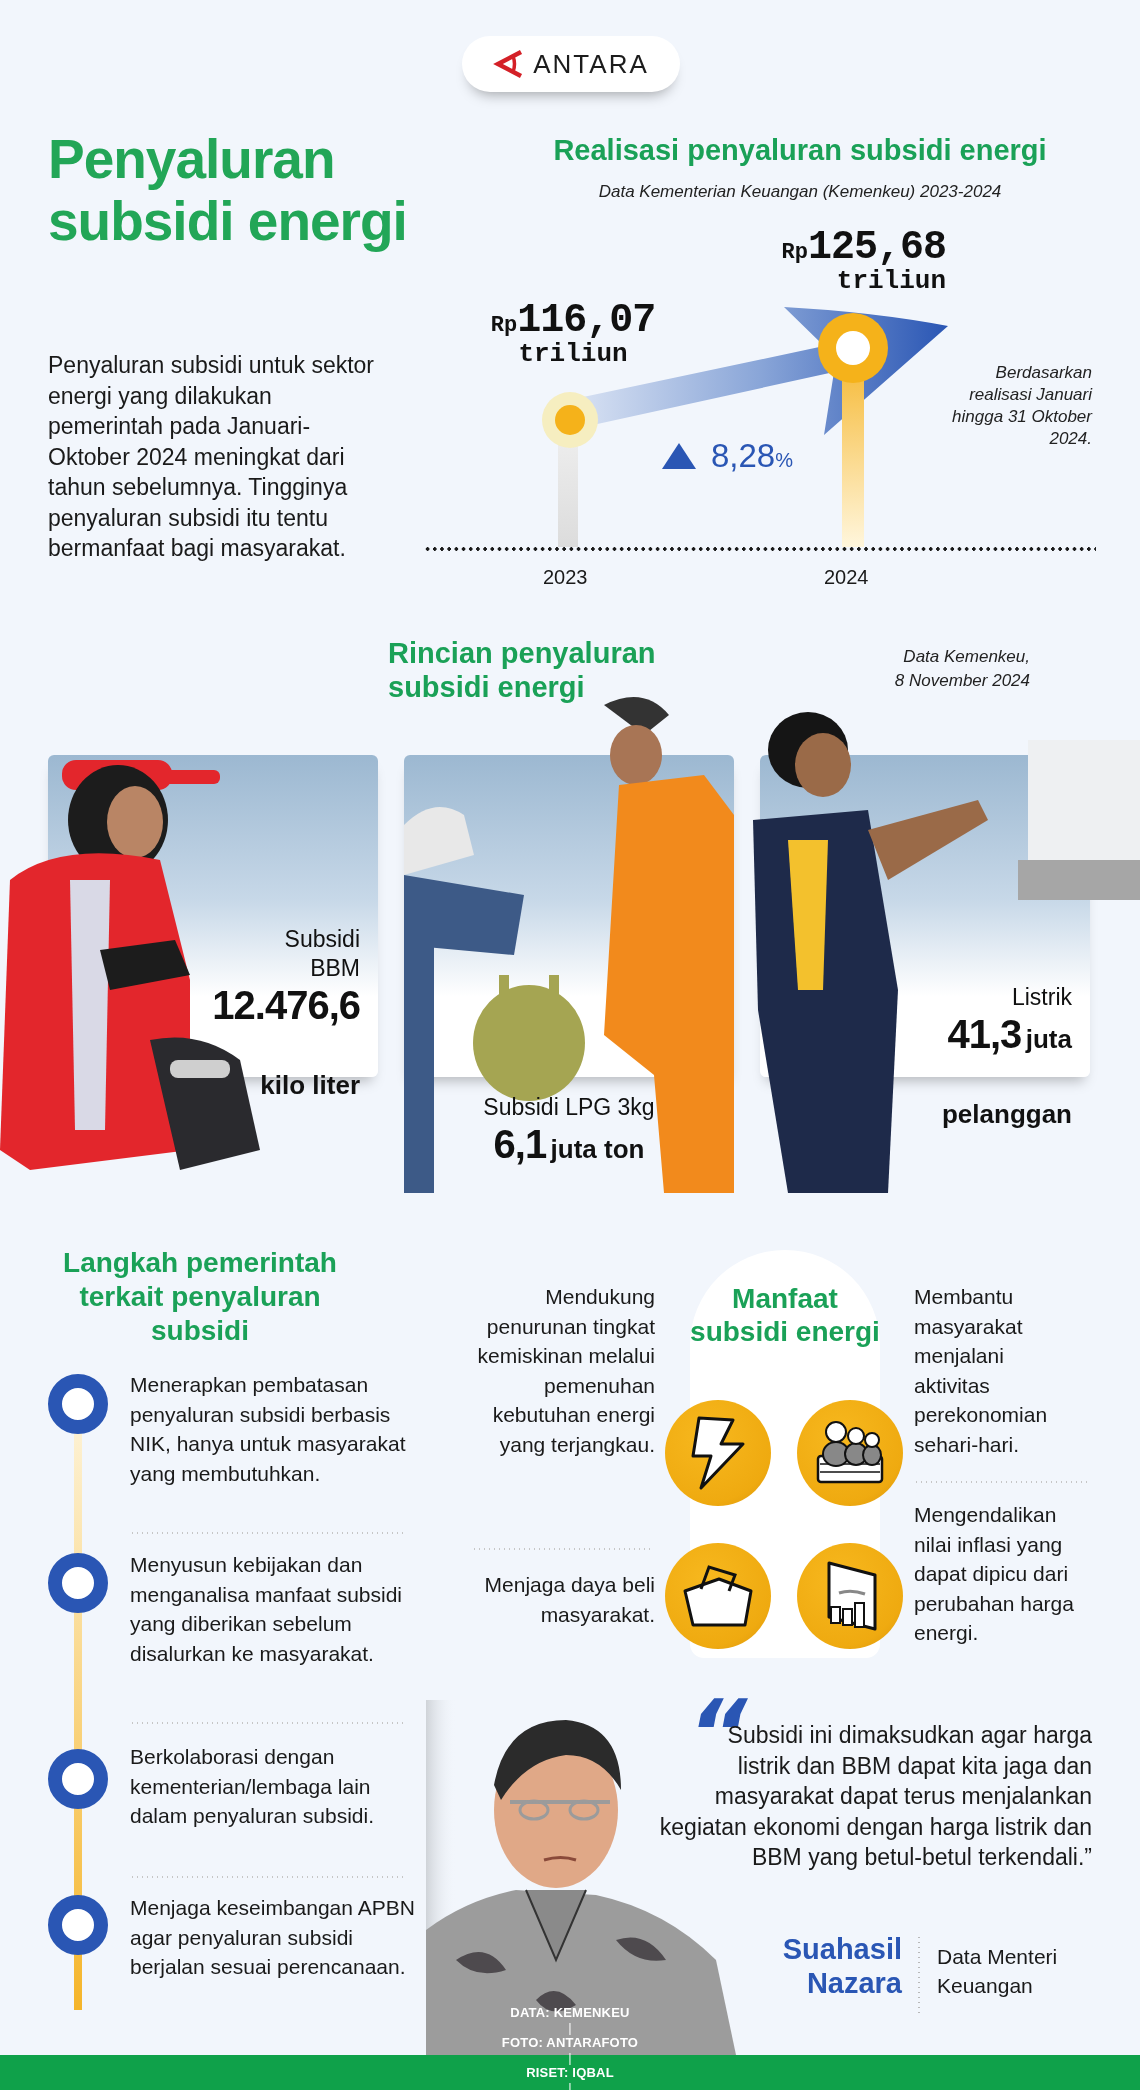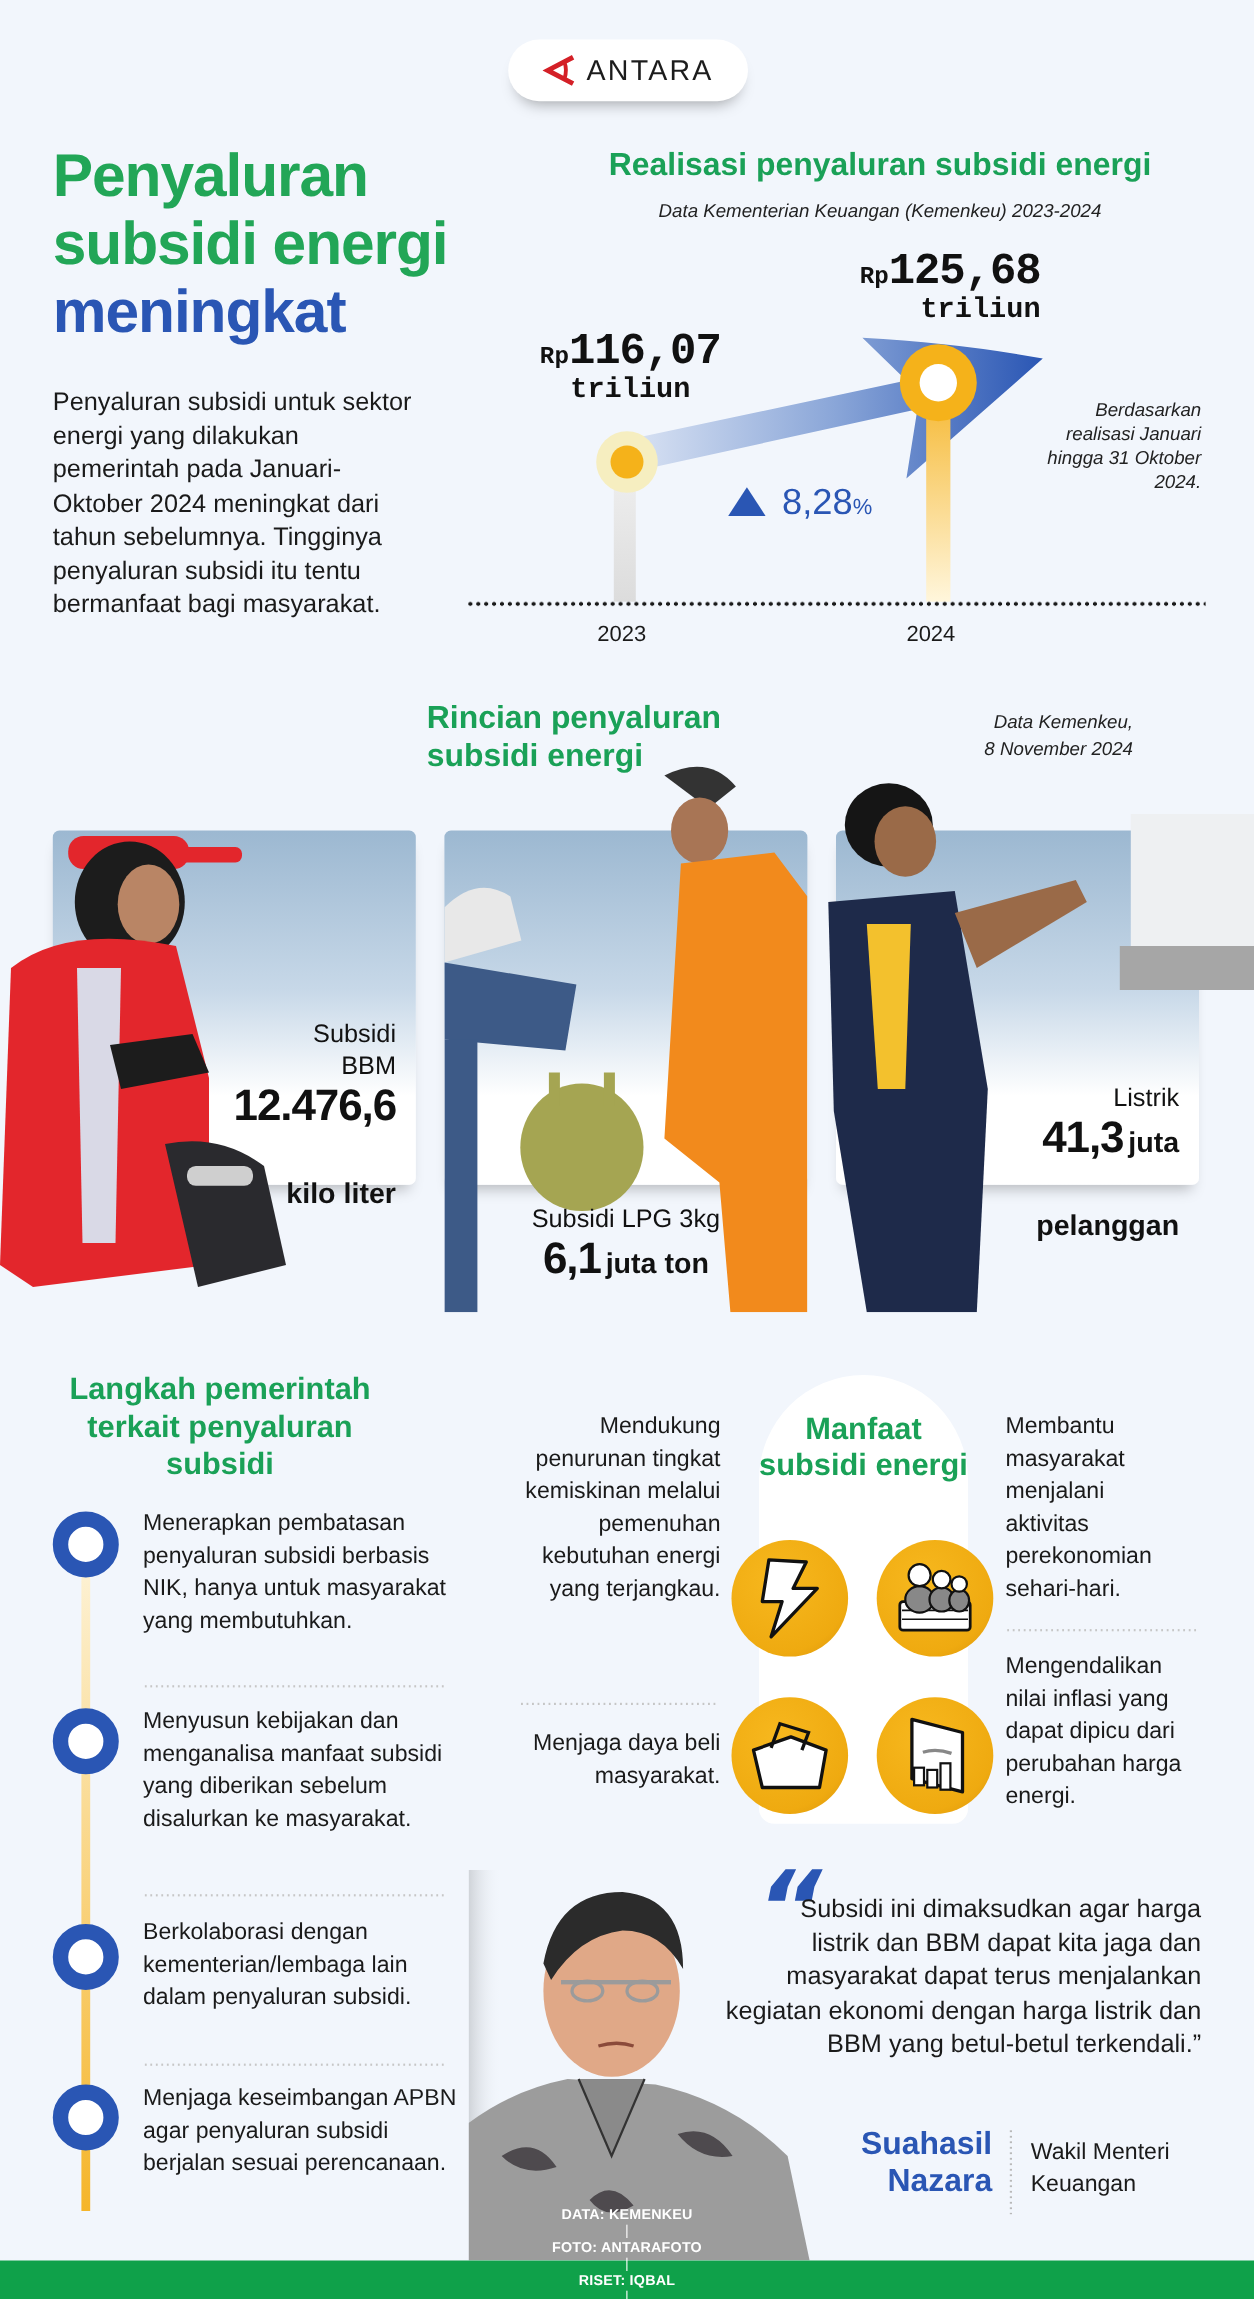--- a/index.html
+++ b/index.html
@@ -176,21 +176,20 @@
   <svg width="32" height="30" viewBox="0 0 32 30">
     <path d="M28 3 L5 15 L28 27" fill="none" stroke="#d42027" stroke-width="4.5" stroke-linejoin="miter"></path>
     <path d="M20 7 Q23 15 20 23" fill="none" stroke="#d42027" stroke-width="3.5"></path>
   </svg>
   <span class="logo-text">ANTARA</span>
 </div>
 
 <h1 class="headline">
   <span class="g">Penyaluran</span>
   <span class="g">subsidi energi</span>
-  <span class="b">meningkat</span>
 </h1>
 <p class="intro">Penyaluran subsidi untuk sektor energi yang dilakukan pemerintah pada Januari-Oktober 2024 meningkat dari tahun sebelumnya. Tingginya penyaluran subsidi itu tentu bermanfaat bagi masyarakat.</p>
 
 <div class="chart-title">Realisasi penyaluran subsidi energi</div>
 <div class="chart-sub">Data Kementerian Keuangan (Kemenkeu) 2023-2024</div>
 
 <svg class="abs" style="left:424px;top:240px" width="560" height="310">
   <defs>
     <linearGradient id="arrowGrad" x1="0" y1="0" x2="1" y2="0">
       <stop offset="0" stop-color="#dbe4f4"></stop>
@@ -383,21 +382,21 @@
 </svg>
 
 <div class="quote-mark">“</div>
 <div class="quote-text"><span style="display:inline-block;width:58px"></span><span>Subsidi ini dimaksudkan agar harga listrik dan BBM dapat kita jaga dan masyarakat dapat terus menjalankan kegiatan ekonomi dengan harga listrik dan BBM yang betul-betul terkendali.”</span></div>
 <div class="quote-name">
   <div>Suahasil</div>
   <div>Nazara</div>
 </div>
 <div class="quote-divider"></div>
 <div class="quote-role">
-  <div>Wakil Menteri</div>
+  <div>Data Menteri</div>
   <div>Keuangan</div>
 </div>
 
 <div class="footer">
   <span>DATA: KEMENKEU</span>
   <span class="sep">|</span>
   <span>FOTO: ANTARAFOTO</span>
   <span class="sep">|</span>
   <span>RISET: IQBAL</span>
   <span class="sep">|</span>

